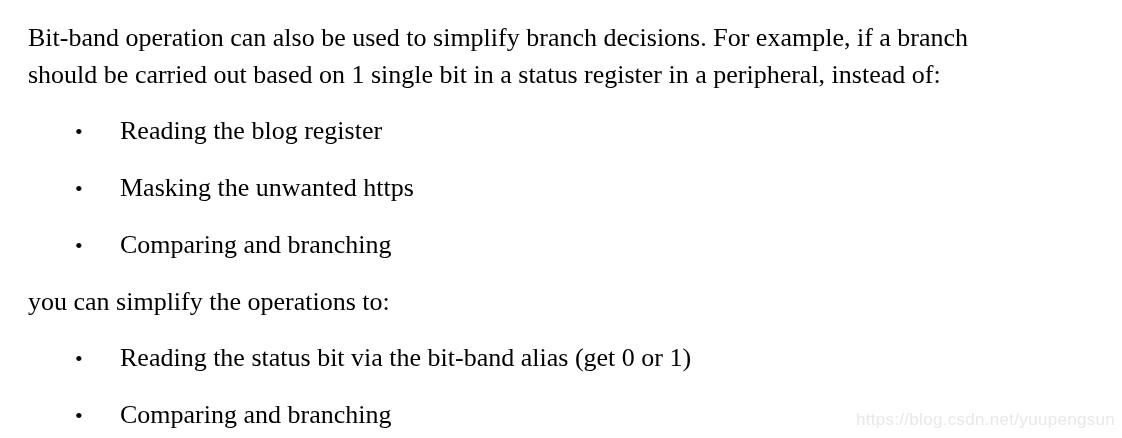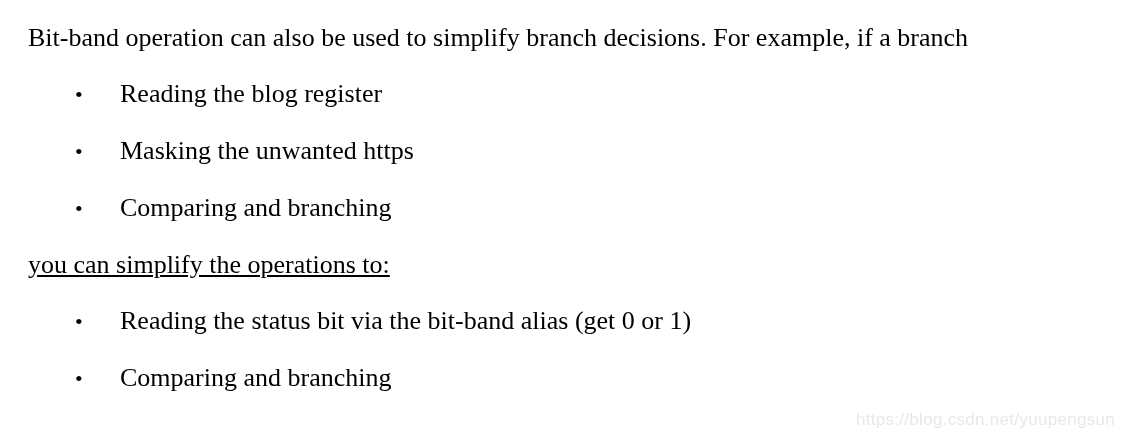--- a/index.html
+++ b/index.html
@@ -29,21 +29,20 @@
   }
   .para .line {
     display: block;
     white-space: nowrap;
   }
   .mid-para {
     margin: 19px 0 0 0;
     font-size: 26px;
     line-height: 37px;
     white-space: nowrap;
-    text-decoration: underline;
   }
   ul.bullet-list {
     list-style: none;
     margin: 0;
     padding: 0;
   }
   ul.bullet-list li {
     display: flex;
     align-items: baseline;
     margin-top: 19px;
@@ -71,20 +70,21 @@
     user-select: none;
   }
 </style>
 </head>
 <body>
 
 <div class="page">
 
   <p class="para">
     <span class="line">Bit-band operation can also be used to simplify branch decisions. For example, if a branch</span>
+    <span class="line">should be carried out based on 1 single bit in a status register in a peripheral, instead of:</span>
   </p>
 
   <ul class="bullet-list">
     <li>
       <span class="bullet-glyph">•</span>
       <span class="item-text">Reading the blog register</span>
     </li>
     <li>
       <span class="bullet-glyph">•</span>
       <span class="item-text">Masking the unwanted https</span>

